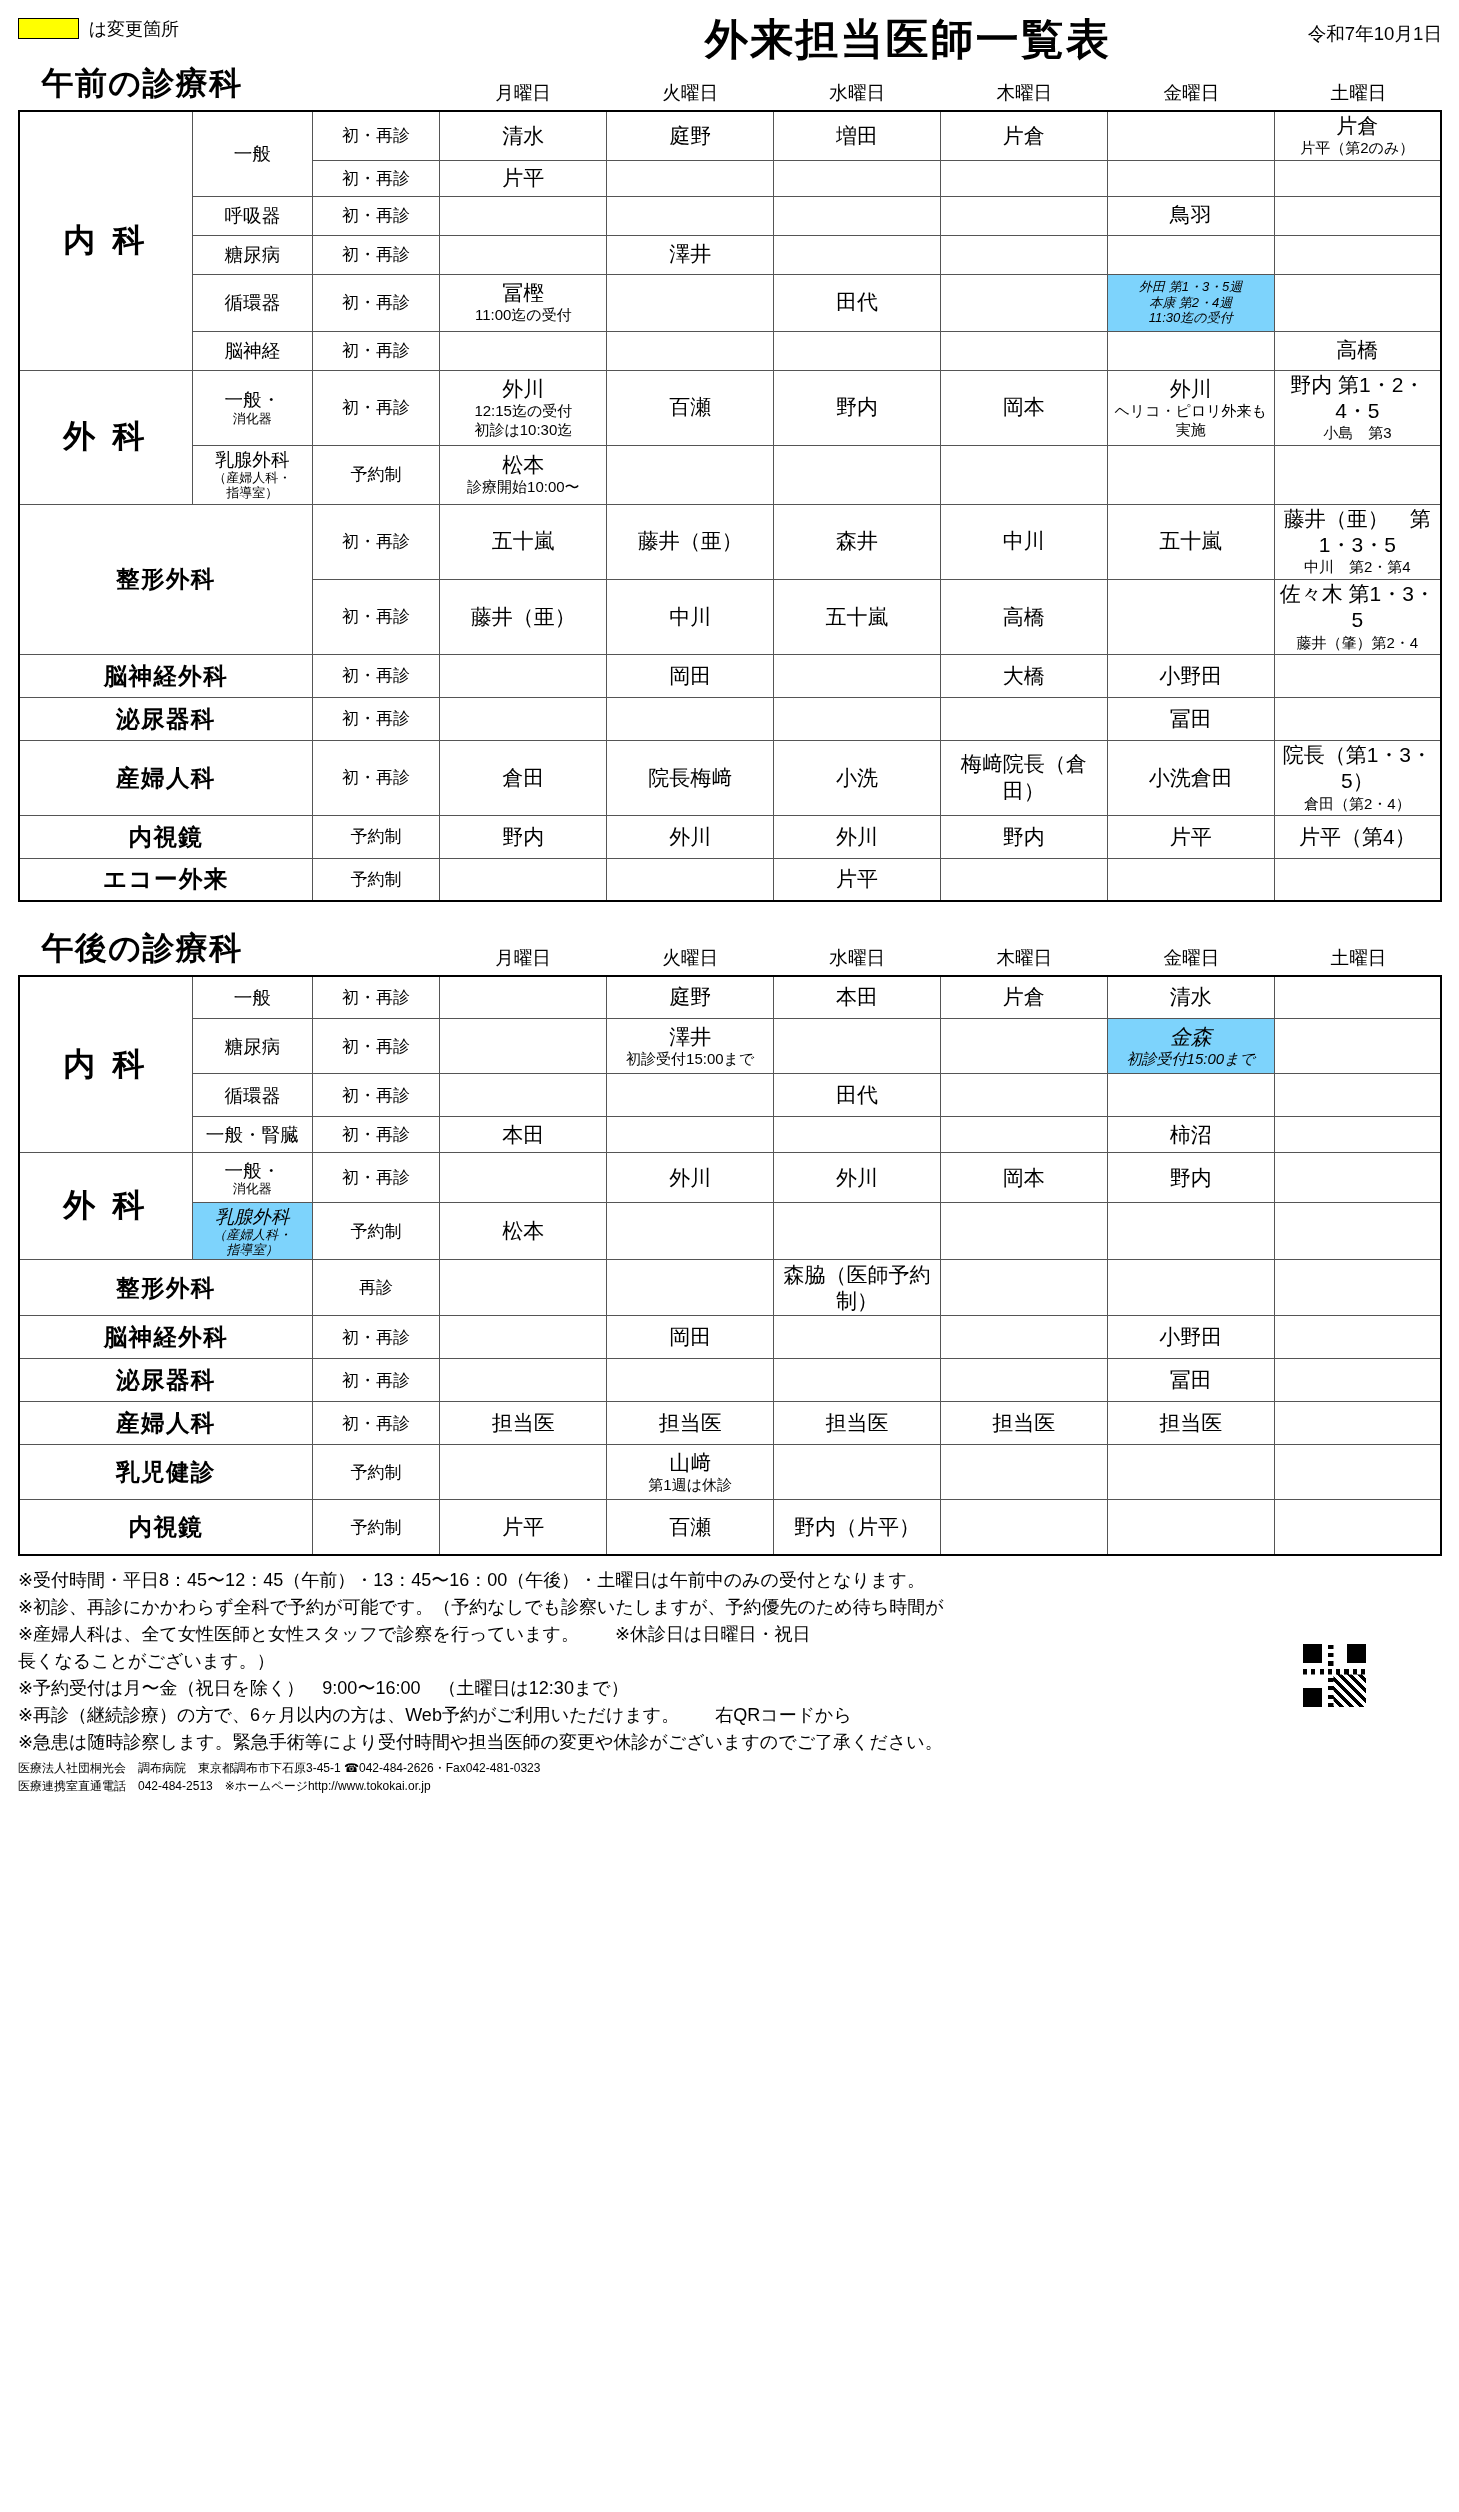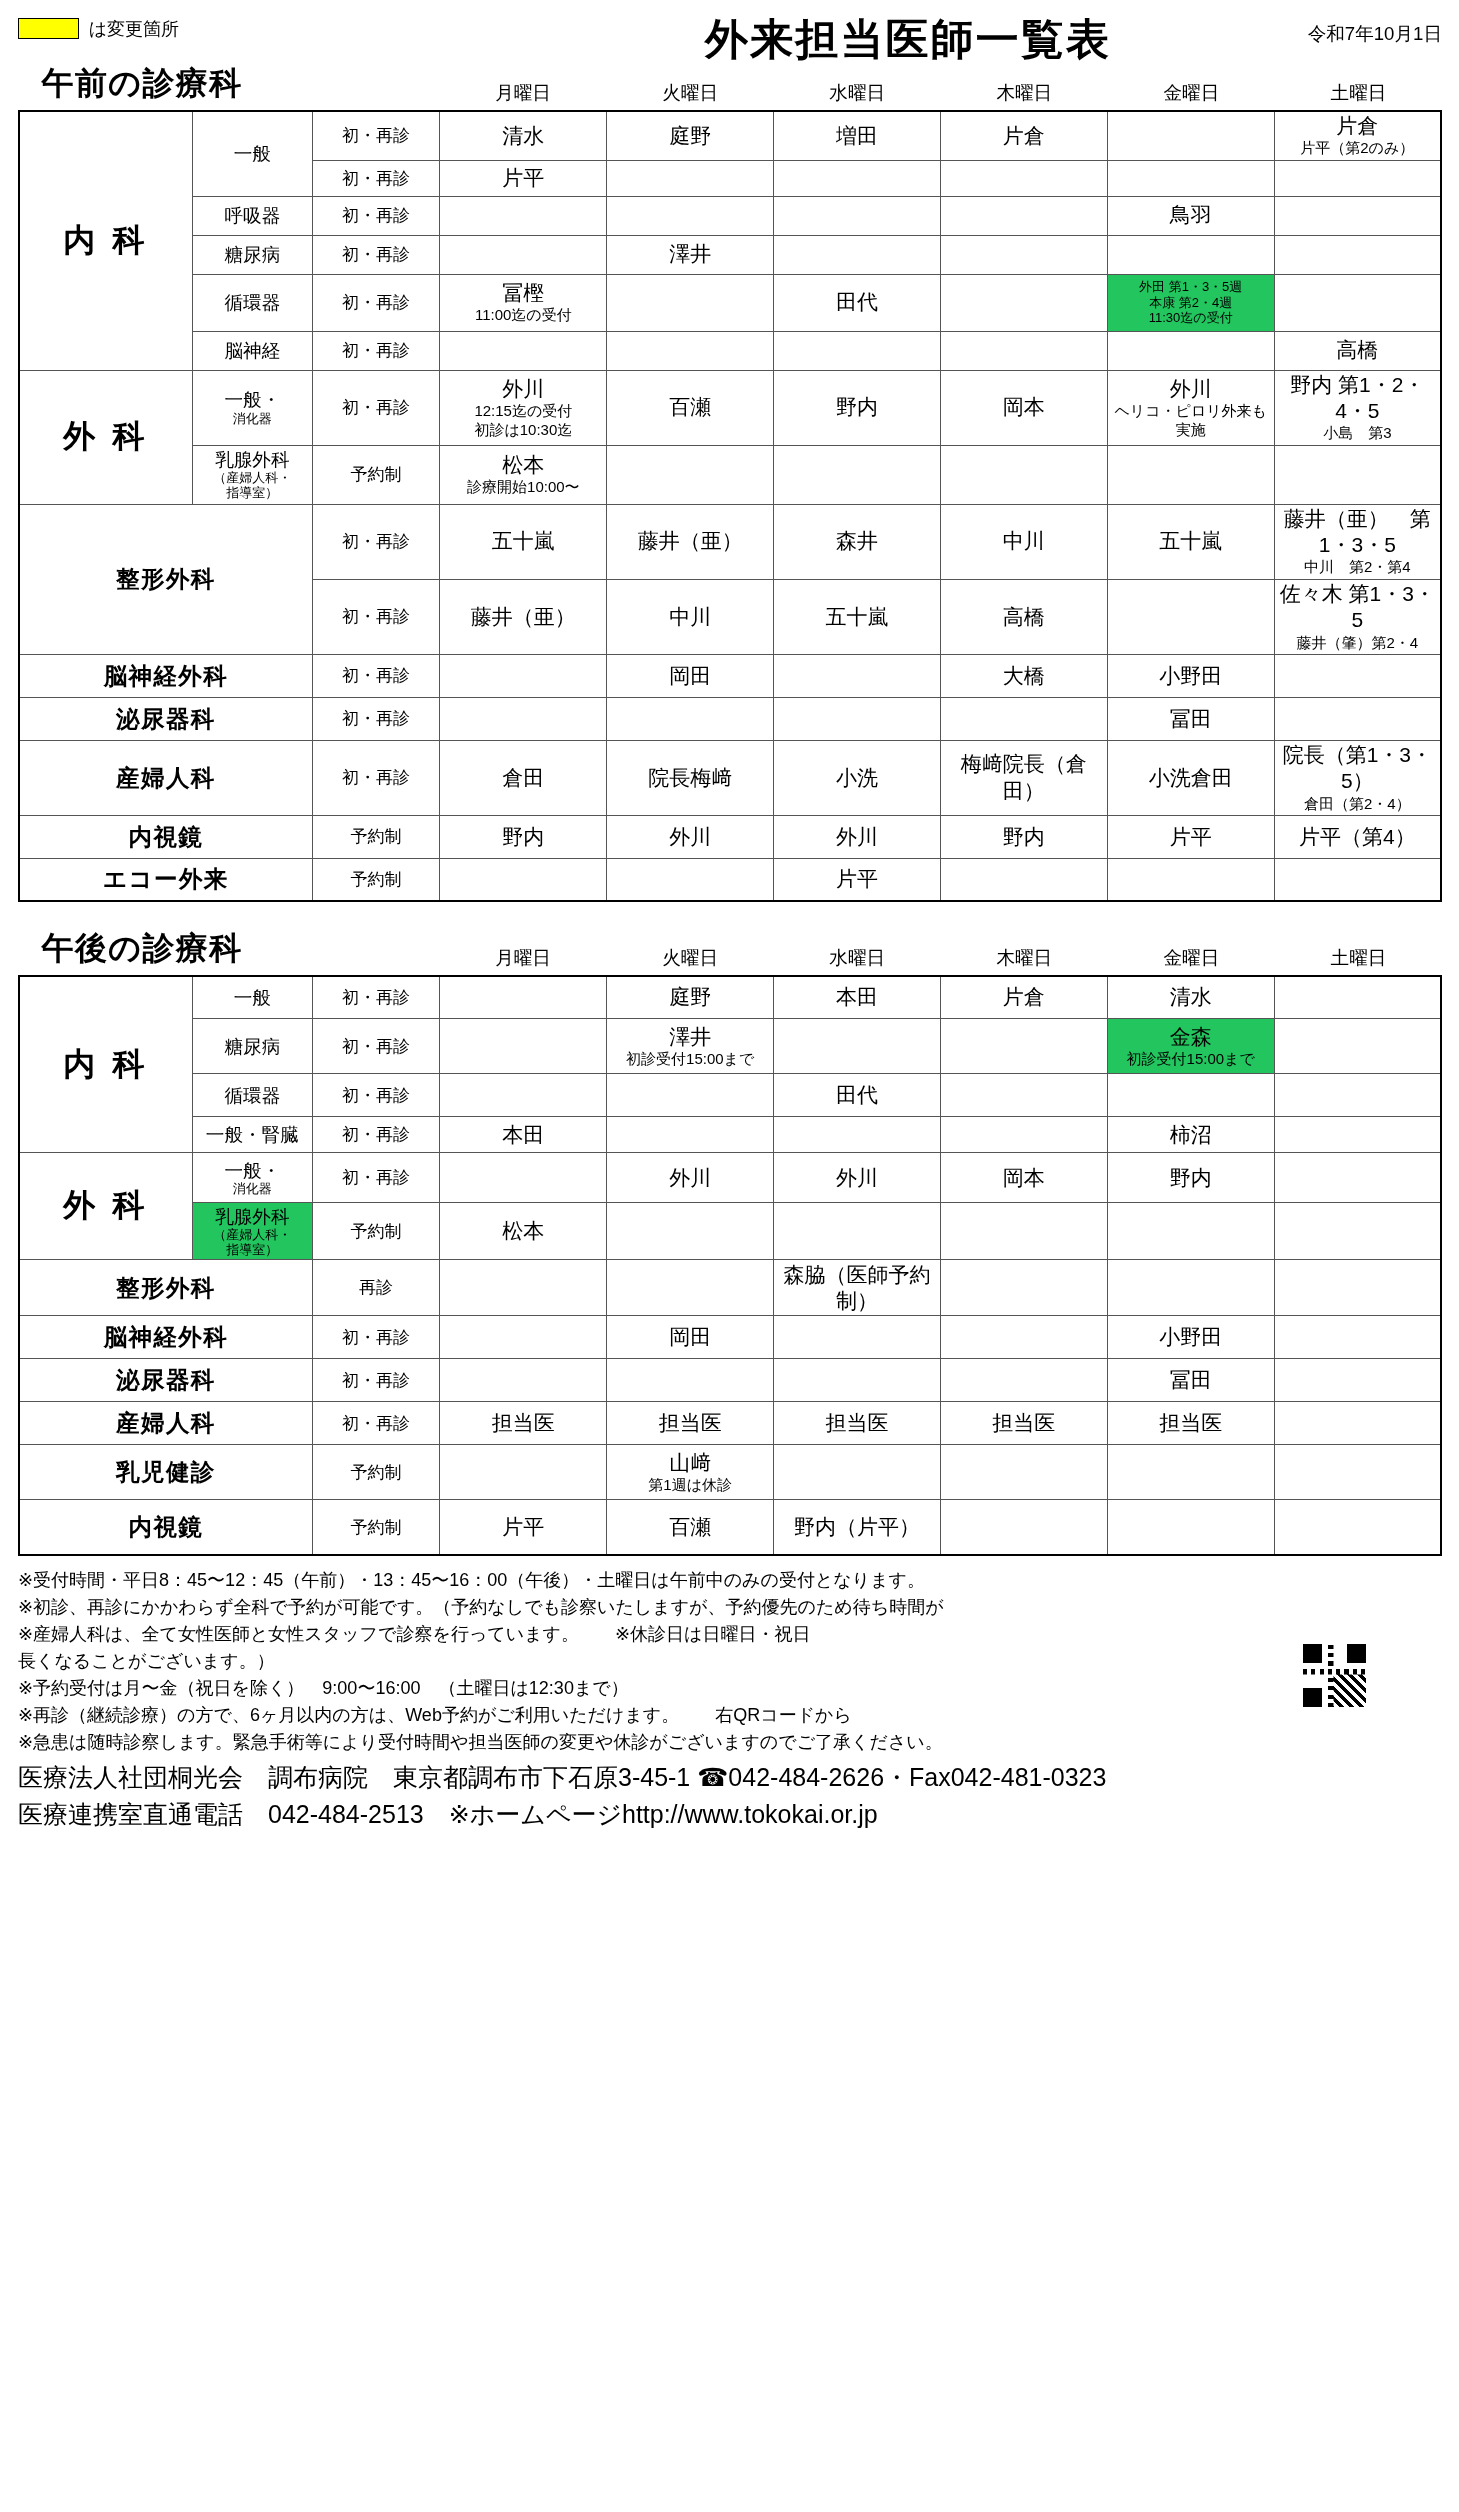--- a/index.html
+++ b/index.html
@@ -22,42 +22,42 @@
 
   .grid{border:2.1px solid #000;}
   .grid td{border:0.7px solid #555;text-align:center;vertical-align:middle;font-size:21px;padding:1.4px 1.4px;}
   .grid td.dept{font-size:32px;font-weight:bold;letter-spacing:4.1px;}
   .grid td.dept2{font-size:23.5px;font-weight:bold;letter-spacing:1.4px;}
   .grid td.sub{font-size:18.6px;}
   .grid td.sub small{font-size:13px;display:block;line-height:1.15;}
   .grid td.kind{font-size:17px;}
   .small{font-size:13px;display:block;line-height:1.2;}
   .vsmall{font-size:15px;display:block;line-height:1.25;}
-  .hl{background:#22c55e;}
+  .hl{background:#7dd3fc;font-style:italic;}
   .nm{line-height:1.25;}
 
   .gap{height:23.5px;}
 
   
   .notes{margin-top:11px;font-size:18px;line-height:1.5;position:relative;}
   .notes div{white-space:pre-wrap;}
   .qr{position:absolute;right:76px;top:77px;width:63px;height:63px;
       background:
         linear-gradient(#000,#000) 0 0/19.3px 19.3px no-repeat,
         linear-gradient(#000,#000) 44px 0/19.3px 19.3px no-repeat,
         linear-gradient(#000,#000) 0 44px/19.3px 19.3px no-repeat,
         linear-gradient(#fff,#fff) 5.5px 5.5px/8.3px 8.3px no-repeat,
         linear-gradient(#fff,#fff) 50px 5.5px/8.3px 8.3px no-repeat,
         linear-gradient(#fff,#fff) 5.5px 50px/8.3px 8.3px no-repeat,
         repeating-linear-gradient(90deg,#000 0 4.1px,#fff 4.1px 8.3px) 0 25px/63px 5.5px no-repeat,
         repeating-linear-gradient(0deg,#000 0 4.1px,#fff 4.1px 8.3px) 25px 0/5.5px 63px no-repeat,
         repeating-linear-gradient(45deg,#000 0 3.5px,#fff 3.5px 7px) 28px 28px/36px 36px no-repeat,
         #fff;
   }
-  .footer{font-size:25px;line-height:1.5;margin-top:2.8px;}
+  .footer{font-size:12px;line-height:1.5;margin-top:2.8px;}
 </style>
 </head>
 <body>
 
 <div class="page">
 
   <div class="topbar">
     <div class="legend">
       <div class="swatch"></div>
       <div class="ltxt">は変更箇所</div>

